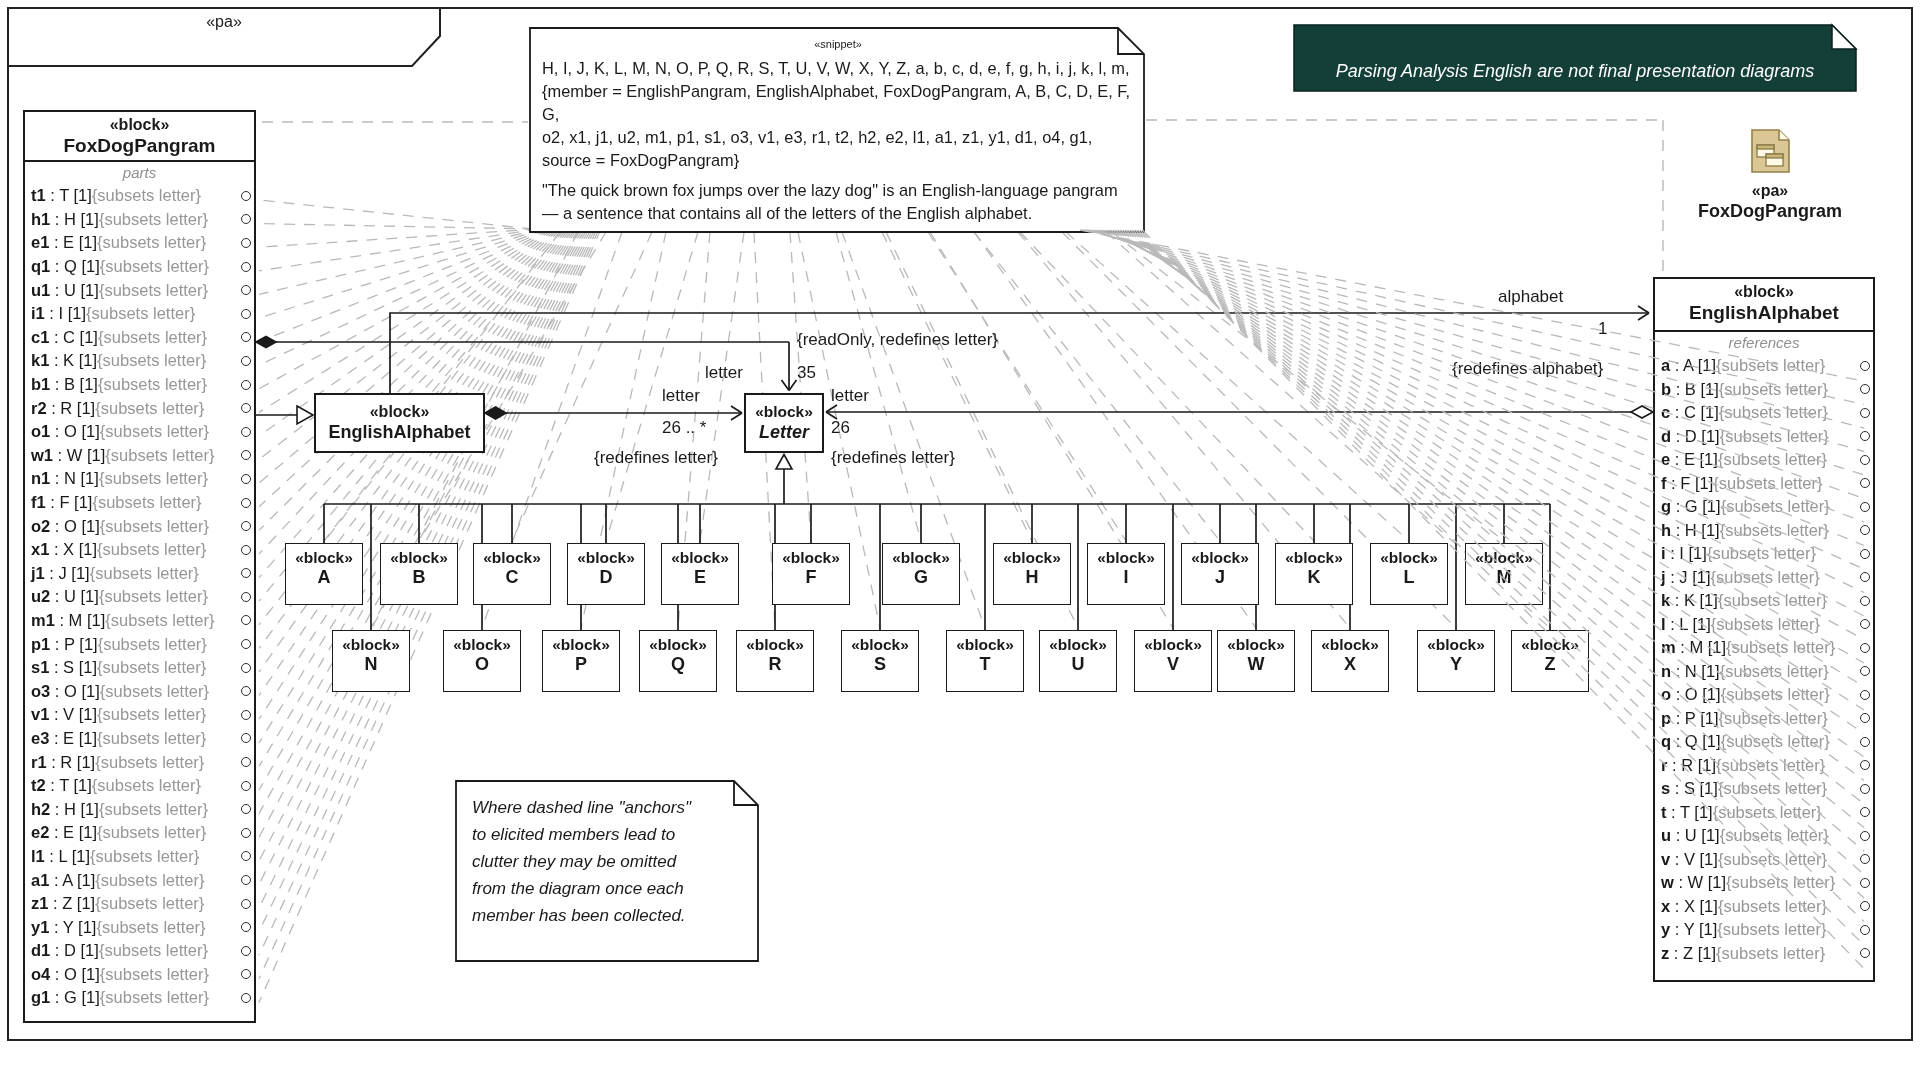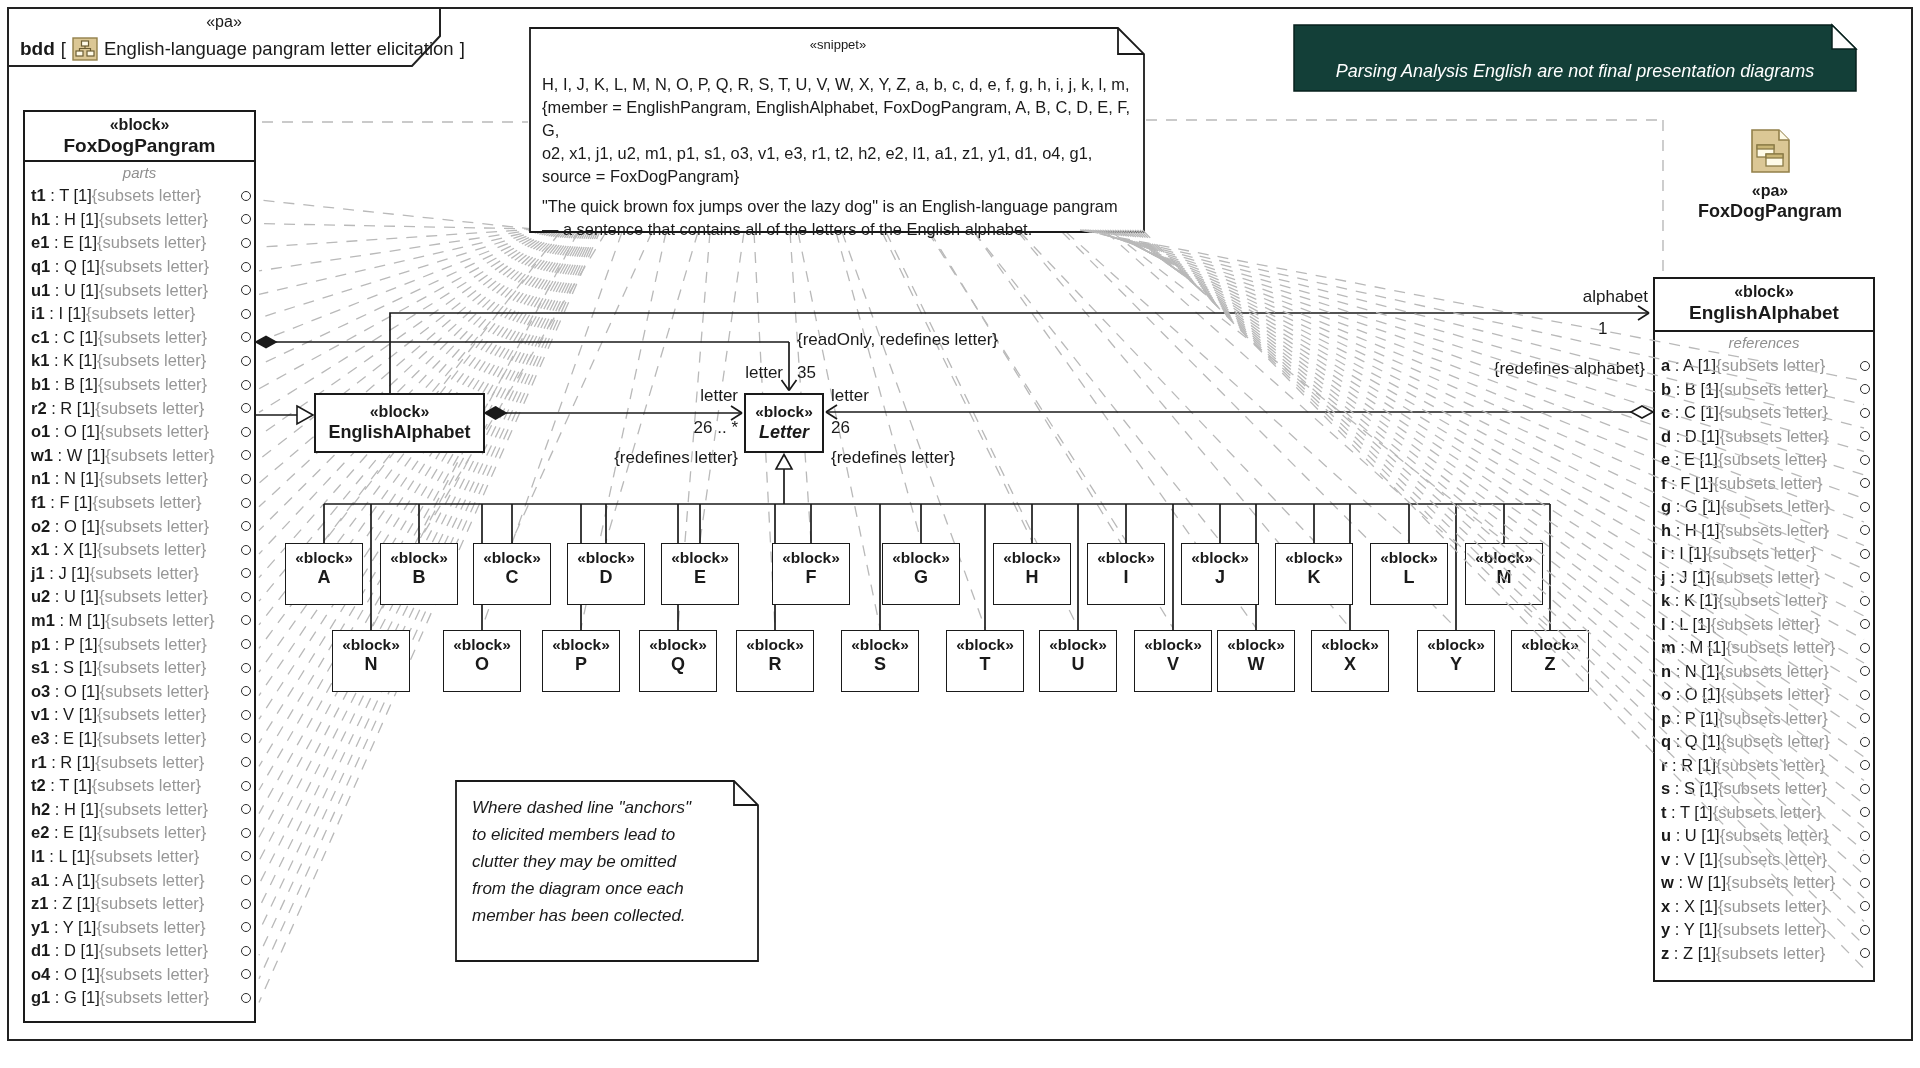--- a/index.html
+++ b/index.html
@@ -18,27 +18,27 @@
   .prow{display:flex;align-items:center;height:23.6px;padding:0 3px 0 6px;font-size:16.5px;white-space:nowrap}
   .rrow{height:23.5px}
   .pid{font-weight:bold}
   .psub{color:#979797}
   .pcircle{margin-left:auto;width:8px;height:8px;border:1.6px solid #2b2b2b;border-radius:50%;background:#fff;flex:none}
   .lblock{position:absolute;width:78px;height:62px;background:#fff;border:1.8px solid #1a1a1a;
           z-index:2;box-sizing:border-box;text-align:center}
   .lblock .stereo{display:block;font-size:15.5px;margin-top:5px}
   .lblock .lname{font-size:18px;font-weight:bold}
   .lab{position:absolute;z-index:2;font-size:17px;white-space:nowrap;line-height:18px}
-  .right{text-align:right}
+  .right{text-align:left}
   .centerbox{display:flex;flex-direction:column;justify-content:center;text-align:center}
   #frame-pa{left:8px;top:13px;width:432px;text-align:center;font-size:16px}
   #frame-title-line{left:20px;top:37px;display:flex;align-items:center;gap:6px;font-size:18.5px}
   #frame-title-line .bdd{font-weight:bold;font-size:19px}
   #snippet-text{left:542px;top:33px;width:592px;font-size:16.4px;line-height:23px}
-  #snippet-text .stitle{text-align:center;font-size:13px;margin-bottom:17px}
+  #snippet-text .stitle{text-align:center;font-size:11px;margin-bottom:1px}
   #snippet-text .quote{margin-top:7px}
   #banner-text{left:1294px;top:25px;width:562px;height:66px;display:flex;align-items:flex-end;
                justify-content:center;padding-bottom:9px;box-sizing:border-box;
                font-style:italic;font-size:18px;color:#ffffff}
   #pa-symbol{left:1680px;top:128px;width:180px;text-align:center}
   #pa-symbol .stereo{display:block;margin-top:4px;font-size:16px}
   #pa-symbol .bname{font-size:18px}
   #note-text{left:472px;top:794px;width:272px;font-style:italic;font-size:17px;line-height:27px}
   .itname{font-style:italic}
 </style>
@@ -183,33 +183,20 @@
       <path d="M734,781 V805 H758" fill="none" stroke="#1a1a1a" stroke-width="1.8"></path>
     </g>
 
     <g>
       <path id="banner-body" d="M1294,25 H1832 L1856,49 V91 H1294 Z" stroke="#07211d" stroke-width="1.5" fill="#133f38"></path>
       <path d="M1832,25 V49 H1856 Z" fill="#fdfdfd" stroke="#07211d" stroke-width="1.5"></path>
     </g>
   </svg>
 
   <div class="abs" id="frame-pa">«pa»</div>
-  <div class="abs" id="frame-title-line">
-    <span class="bdd">bdd</span>
-    <span>[</span>
-    <svg width="26" height="24" viewBox="0 0 26 24">
-      <rect x="1" y="1" width="24" height="22" fill="#dbc795" stroke="#93804a" stroke-width="1.4"></rect>
-      <path d="M13,9 V11.5 M7.5,14 V11.5 H18.5 V14" fill="none" stroke="#6b5d33" stroke-width="1.2"></path>
-      <rect x="9.5" y="4" width="7" height="5" fill="#fffbe8" stroke="#6b5d33" stroke-width="1.2"></rect>
-      <rect x="4" y="14" width="7" height="5" fill="#fffbe8" stroke="#6b5d33" stroke-width="1.2"></rect>
-      <rect x="15" y="14" width="7" height="5" fill="#fffbe8" stroke="#6b5d33" stroke-width="1.2"></rect>
-    </svg>
-    <span>English-language pangram letter elicitation</span>
-    <span>]</span>
-  </div>
 
   <div class="abs" id="snippet-text">
     <div class="stitle">«snippet»</div>
     <div>H, I, J, K, L, M, N, O, P, Q, R, S, T, U, V, W, X, Y, Z, a, b, c, d, e, f, g, h, i, j, k, l, m,</div>
     <div>{member = EnglishPangram, EnglishAlphabet, FoxDogPangram, A, B, C, D, E, F, G,</div>
     <div>o2, x1, j1, u2, m1, p1, s1, o3, v1, e3, r1, t2, h2, e2, l1, a1, z1, y1, d1, o4, g1,</div>
     <div>source = FoxDogPangram}</div>
     <div class="quote">"The quick brown fox jumps over the lazy dog" is an English-language pangram</div>
     <div>— a sentence that contains all of the letters of the English alphabet.</div>
   </div>

